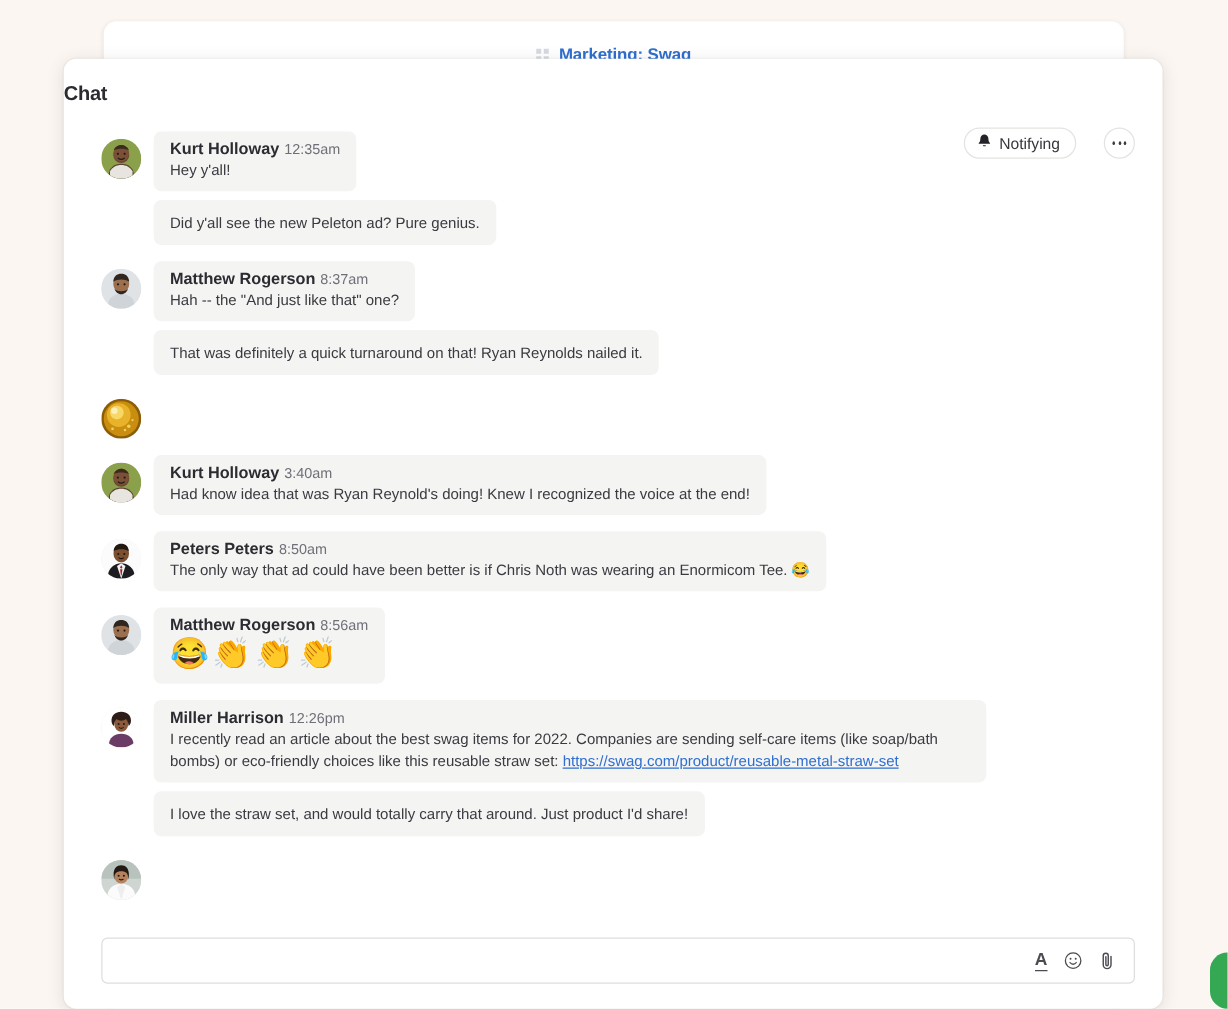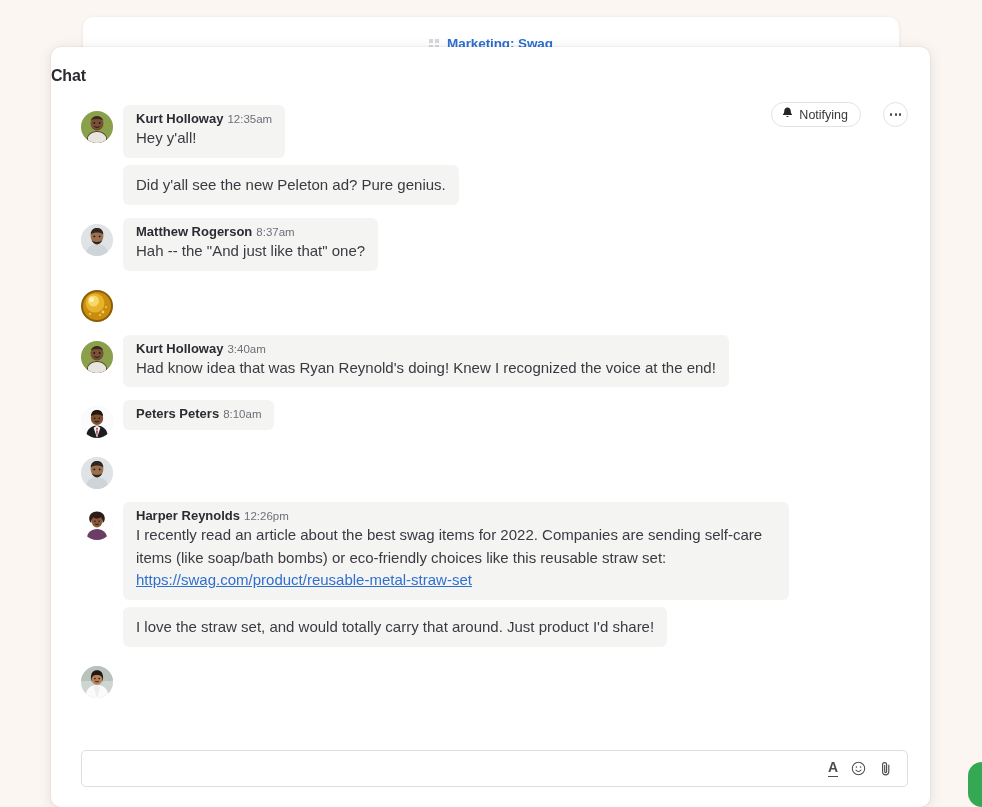--- a/index.html
+++ b/index.html
@@ -176,21 +176,21 @@
     margin-bottom: 1px;
     white-space: nowrap;
   }
   .meta .name {
     font-weight: bold;
     color: #2b2b31;
     font-size: 13px;
   }
   .meta .time { margin-left: 4px; }
   .body {
-    font-size: 15px;
+    font-size: 12px;
     line-height: 1.5;
     color: #3a3a41;
   }
   .body a {
     color: #2f6fd0;
     text-decoration: underline;
   }
   .emoji-body {
     font-size: 25px;
     line-height: 1.25;
@@ -326,20 +326,23 @@
     <path d="M10.4 15.6c.9 3 3 4.8 5.6 4.8s4.7-1.8 5.6-4.8c-.6 1.5-3 2.4-5.6 2.4s-5-.9-5.6-2.4z" fill="#2f2620"></path>
     <circle cx="13.4" cy="12.4" r=".9" fill="#221a14"></circle>
             <circle cx="18.6" cy="12.4" r=".9" fill="#221a14"></circle>
           </svg>
         </div>
         <div class="bubbles">
           <div class="bubble">
             <div class="meta"><span class="name">Matthew Rogerson</span><span class="time">8:37am</span></div>
             <div class="body">Hah -- the "And just like that" one?</div>
           </div>
+          <div class="bubble plain">
+            <div class="body">That was definitely a quick turnaround on that! Ryan Reynolds nailed it.</div>
+          </div>
         </div>
       </div>
       <div class="msg-group">
         <div class="avatar">
           <svg width="32" height="32" viewBox="0 0 32 32">
             <rect width="32" height="32" fill="#8c5d06"></rect>
     <circle cx="16" cy="16" r="14" fill="#c98e10"></circle>
     <circle cx="14" cy="13" r="9.5" fill="#e8b22a"></circle>
     <circle cx="12.5" cy="11" r="5.5" fill="#f7d766"></circle>
     <circle cx="10.5" cy="9.5" r="2.6" fill="#fdefb5"></circle>
@@ -381,52 +384,59 @@
     <path d="M15.1 24.4h1.8l-.6 5h-.6z" fill="#a1212c"></path>
     <ellipse cx="16" cy="12" rx="6.2" ry="6.9" fill="#7b4f30"></ellipse>
     <path d="M9.9 10C10.3 5.6 12.7 4 16 4s5.7 1.6 6.1 6c-1.8-1.1-3.8-1.6-6.1-1.6S11.7 8.9 9.9 10z" fill="#201811"></path>
     <circle cx="13.6" cy="12.2" r=".8" fill="#1a130d"></circle>
             <circle cx="18.4" cy="12.2" r=".8" fill="#1a130d"></circle>
     <path d="M14.2 15.3c1.1.8 2.5.8 3.6 0" stroke="#1a130d" stroke-width=".9" fill="none" stroke-linecap="round"></path>
           </svg>
         </div>
         <div class="bubbles">
           <div class="bubble">
-            <div class="meta"><span class="name">Peters Peters</span><span class="time">8:10am</span></div>
+            <div class="meta"><span class="name">Peters Peters</span><span class="time">8:50am</span></div>
+            <div class="body">The only way that ad could have been better is if Chris Noth was wearing an Enormicom Tee.  😂</div>
           </div>
         </div>
       </div>
       <div class="msg-group">
         <div class="avatar">
           <svg width="32" height="32" viewBox="0 0 32 32">
             <rect width="32" height="32" fill="#dfe3e6"></rect>
     <path d="M16 20c-6 0-10.5 4-10.5 8.5V32h21v-3.5C26.5 24 22 20 16 20z" fill="#cfd4d8"></path>
     <ellipse cx="16" cy="12" rx="6.4" ry="7" fill="#9c6f4e"></ellipse>
     <path d="M9.6 10.4C10 5.8 12.6 4 16 4s6 1.8 6.4 6.4c-1.9-1.2-4-1.8-6.4-1.8s-4.5.6-6.4 1.8z" fill="#2f2620"></path>
     <path d="M10.4 15.6c.9 3 3 4.8 5.6 4.8s4.7-1.8 5.6-4.8c-.6 1.5-3 2.4-5.6 2.4s-5-.9-5.6-2.4z" fill="#2f2620"></path>
     <circle cx="13.4" cy="12.4" r=".9" fill="#221a14"></circle>
             <circle cx="18.6" cy="12.4" r=".9" fill="#221a14"></circle>
           </svg>
         </div>
+        <div class="bubbles">
+          <div class="bubble">
+            <div class="meta"><span class="name">Matthew Rogerson</span><span class="time">8:56am</span></div>
+            <div class="body emoji-body">😂👏👏👏</div>
+          </div>
+        </div>
       </div>
       <div class="msg-group">
         <div class="avatar">
           <svg width="32" height="32" viewBox="0 0 32 32">
             <rect width="32" height="32" fill="#ffffff"></rect>
     <path d="M16 21c-5.6 0-9.8 3.8-9.8 8.2V32h19.6v-2.8C25.8 24.8 21.6 21 16 21z" fill="#6b3d66"></path>
     <ellipse cx="16" cy="13" rx="5.6" ry="6.4" fill="#8a5a3b"></ellipse>
     <path d="M16 3.4c-4.8 0-7.8 3.1-7.8 7 0 2.3 1 3.8 1.9 4.4.2-2.6 1-4.6 2.2-5.6 1 .9 2.3 1.3 3.7 1.3s2.7-.4 3.7-1.3c1.2 1 2 3 2.2 5.6.9-.6 1.9-2.1 1.9-4.4 0-3.9-3-7-7.8-7z" fill="#2d1c17"></path>
     <circle cx="13.9" cy="13.2" r=".8" fill="#241611"></circle>
             <circle cx="18.1" cy="13.2" r=".8" fill="#241611"></circle>
     <path d="M14.4 16.1c1 .7 2.2.7 3.2 0" stroke="#241611" stroke-width=".9" fill="none" stroke-linecap="round"></path>
           </svg>
         </div>
         <div class="bubbles">
           <div class="bubble">
-            <div class="meta"><span class="name">Harper Reynolds</span><span class="time">12:26pm</span></div>
+            <div class="meta"><span class="name">Miller Harrison</span><span class="time">12:26pm</span></div>
             <div class="body"><span>I recently read an article about the best swag items for 2022. Companies are sending self-care items (like soap/bath bombs) or eco-friendly choices like this reusable straw set: </span><a href="#">https://swag.com/product/reusable-metal-straw-set</a></div>
           </div>
           <div class="bubble plain">
             <div class="body">I love the straw set, and would totally carry that around. Just product I'd share!</div>
           </div>
         </div>
       </div>
       <div class="msg-group">
         <div class="avatar">
           <svg width="32" height="32" viewBox="0 0 32 32">

